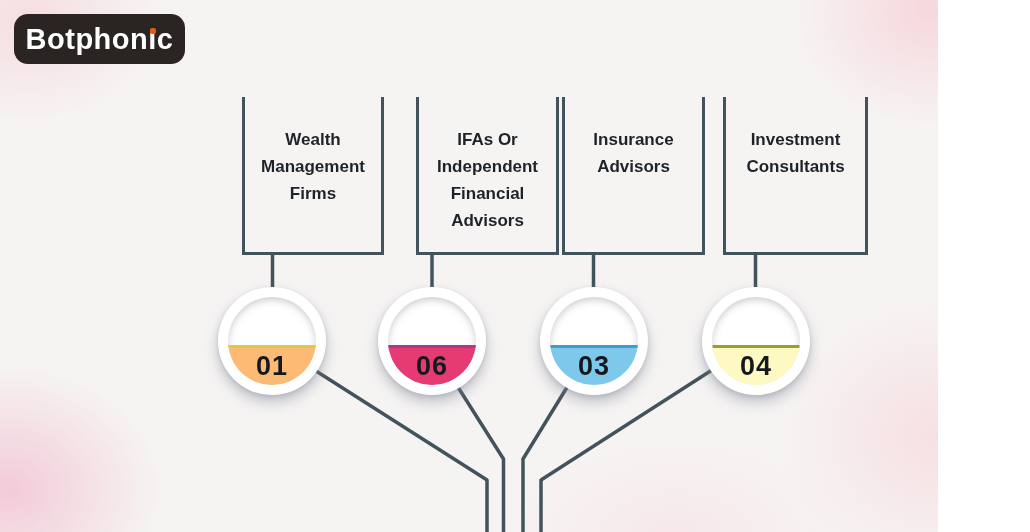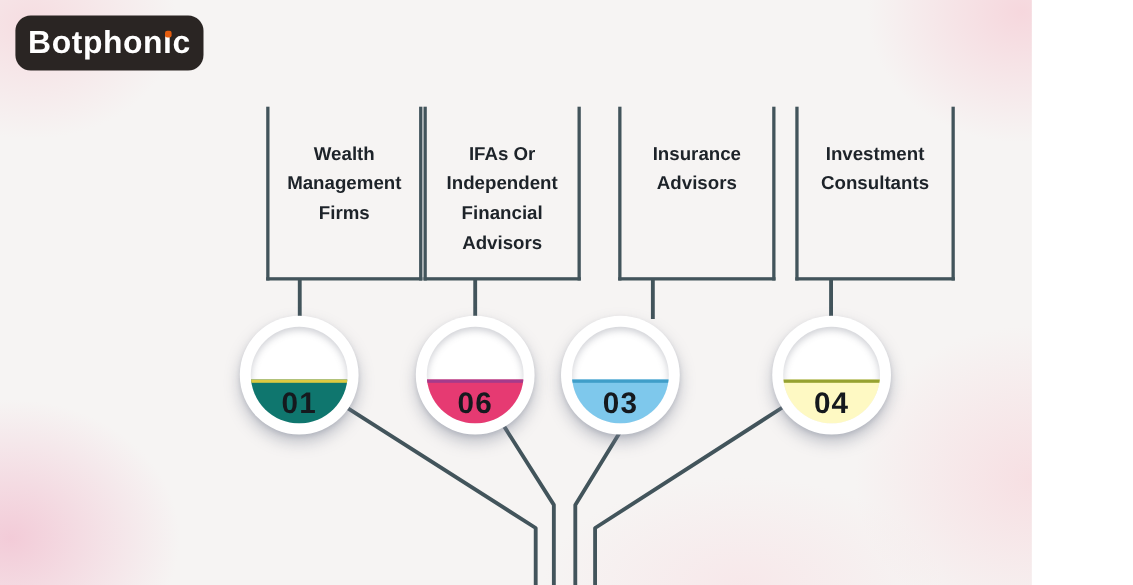--- a/index.html
+++ b/index.html
@@ -91,37 +91,37 @@
   }
   .node-box .label {
     text-align: center;
     font-weight: 700;
     font-size: 17px;
     line-height: 27px;
     color: #1d2329;
     width: 130px;
   }
   .box-1 { left: 202px; width: 142px; }
-  .box-2 { left: 345px; width: 143px; }
+  .box-2 { left: 376px; width: 143px; }
   .box-3 { left: 522px; width: 143px; }
   .box-4 { left: 683px; width: 145px; }
 
   
   .circle {
     position: absolute;
     top: 287px;
     width: 108px; height: 108px;
     border-radius: 50%;
     background: #ffffff;
     box-shadow: 0 7px 14px rgba(125,130,148,0.45), 0 2px 4px rgba(125,130,148,0.25);
     z-index: 4;
   }
   .circle-1 { left: 218px; }
   .circle-2 { left: 378px; }
-  .circle-3 { left: 510px; }
+  .circle-3 { left: 540px; }
   .circle-4 { left: 702px; }
   .circle-inner {
     position: absolute;
     left: 10px; top: 10px;
     width: 88px; height: 88px;
     border-radius: 50%;
     background: #ffffff;
     overflow: hidden;
     box-shadow: inset 0 3px 7px rgba(95,100,115,0.30);
   }
@@ -173,21 +173,21 @@
   </div>
   <div class="node-box box-3">
     <div class="label">Insurance Advisors</div>
   </div>
   <div class="node-box box-4">
     <div class="label">Investment Consultants</div>
   </div>
 
   <div class="circle circle-1">
     <div class="circle-inner">
-      <div class="circle-fill" style="background-color: #0f766e; border-top-color: rgb(221, 202, 65);">
+      <div class="circle-fill" style="background-color: #fdba74; border-top-color: rgb(221, 202, 65);">
         <span class="circle-num">01</span>
       </div>
     </div>
   </div>
   <div class="circle circle-2">
     <div class="circle-inner">
       <div class="circle-fill" style="background-color: rgb(230, 58, 114); border-top-color: rgb(165, 59, 139);">
         <span class="circle-num">06</span>
       </div>
     </div>

